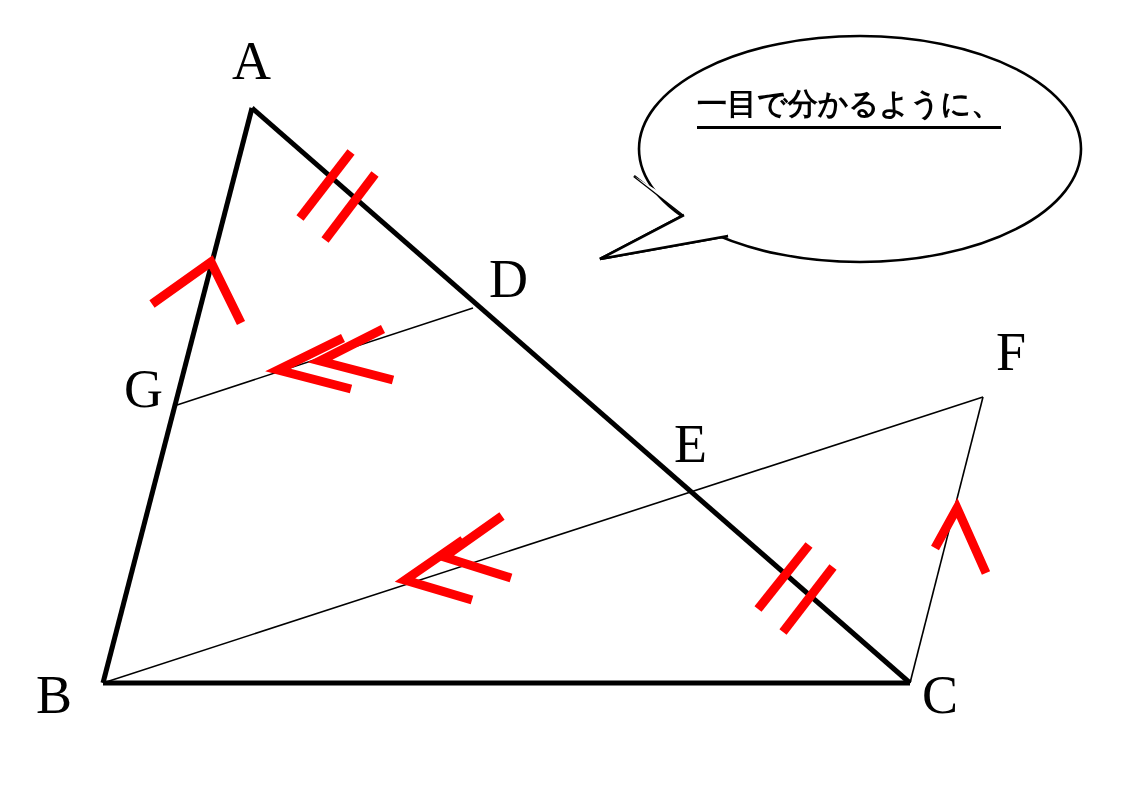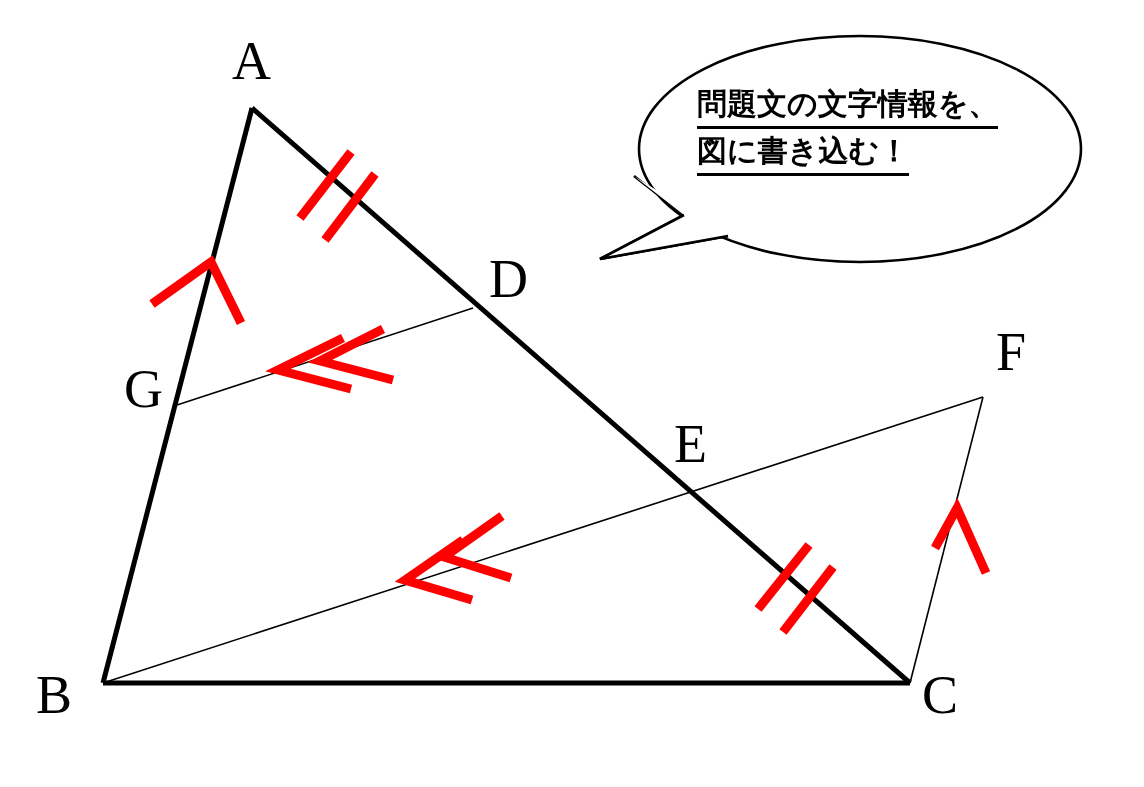--- a/index.html
+++ b/index.html
@@ -96,17 +96,16 @@
 
   <div class="vlabel" style="left:232px;top:34px;">A</div>
   <div class="vlabel" style="left:36px;top:668px;">B</div>
   <div class="vlabel" style="left:922px;top:668px;">C</div>
   <div class="vlabel" style="left:489px;top:252px;">D</div>
   <div class="vlabel" style="left:674px;top:417px;">E</div>
   <div class="vlabel" style="left:996px;top:325px;">F</div>
   <div class="vlabel" style="left:124px;top:362px;">G</div>
 
   <div id="bubble-text">
-    <span class="line">問題文の文字情報を、</span>
-    <span class="line">図に書き込む！</span>
+    <span class="line">一目で分かるように、</span>
   </div>
 
 </div>
 
 </body></html>

